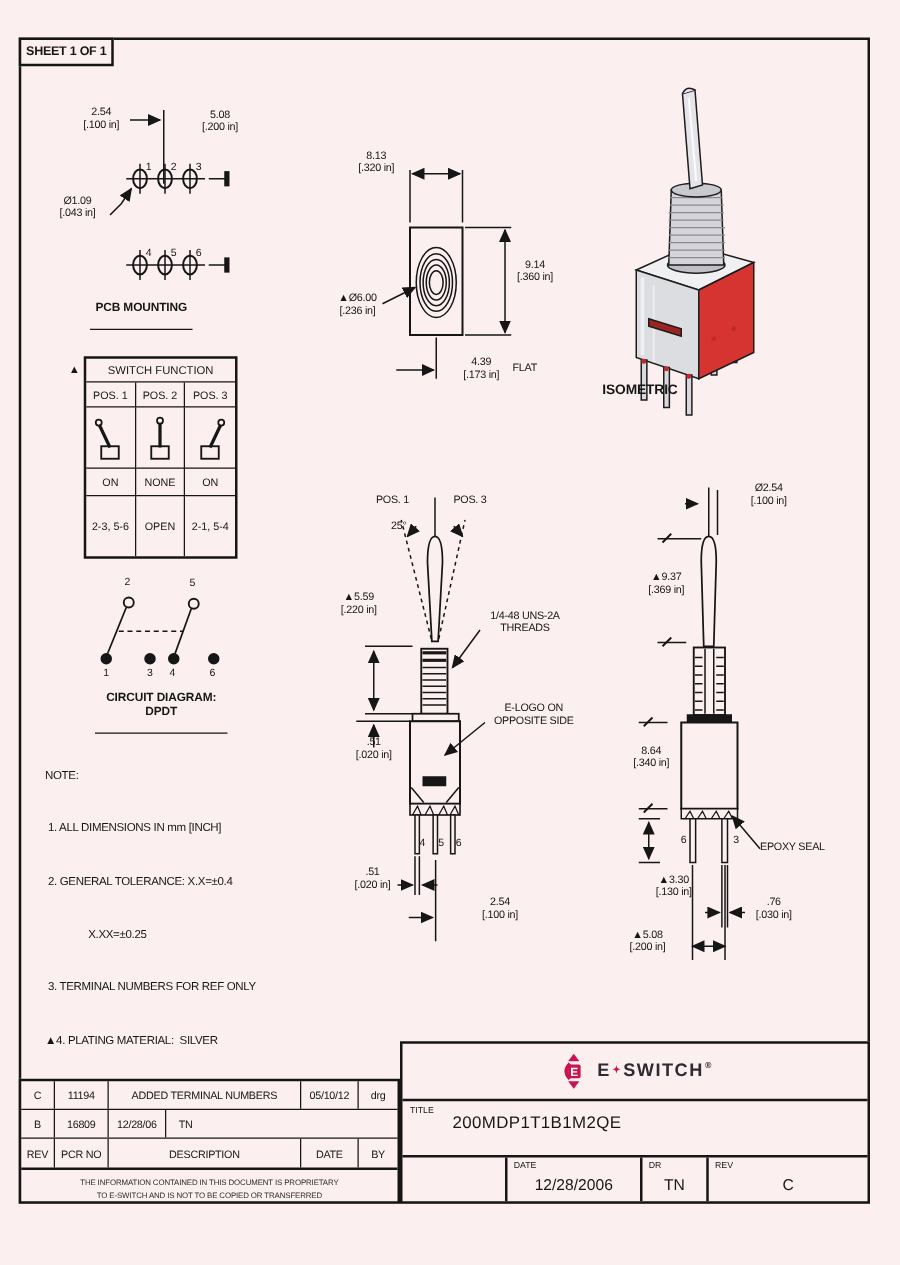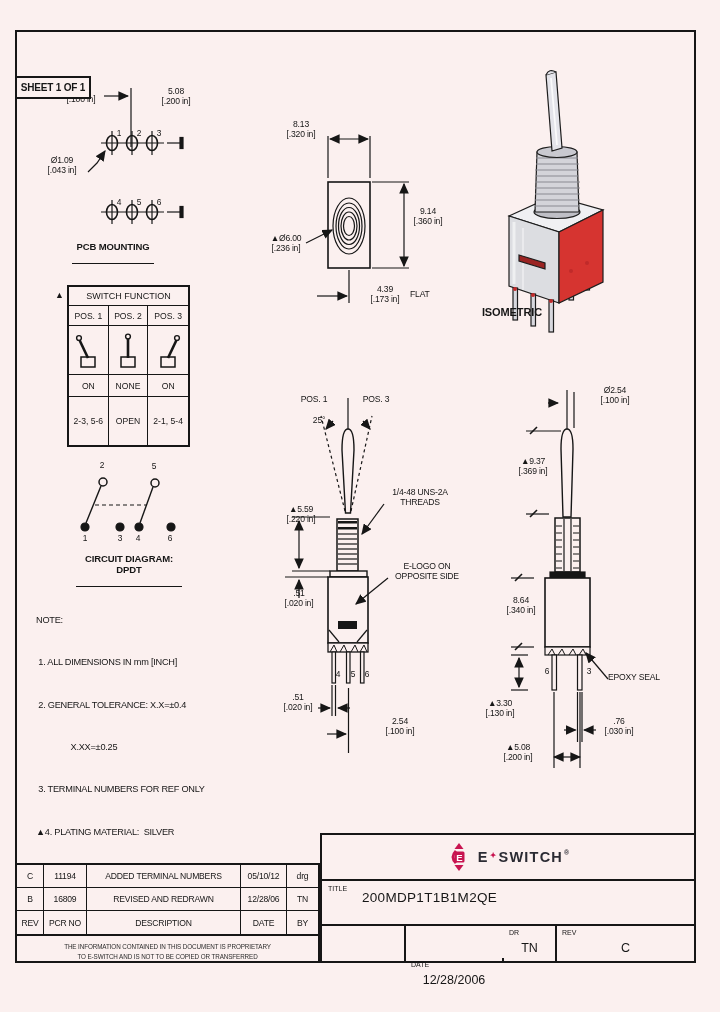--- a/index.html
+++ b/index.html
@@ -3,21 +3,21 @@
 <meta charset="utf-8">
 <style>
   html,body{margin:0;padding:0;background:#fbf0ef;}
   .page{position:relative;width:720px;height:1012px;background:#fbf0ef;
         font-family:"Liberation Sans",sans-serif;color:#161616;overflow:hidden;}
   .frame{position:absolute;left:15px;top:30px;width:681px;height:933px;
          border:2px solid #161616;box-sizing:border-box;}
   .sheetbox{position:absolute;left:15px;top:30px;width:76px;height:23px;
             border:2px solid #161616;box-sizing:border-box;background:#fbf0ef;
             font-size:10px;font-weight:600;display:flex;align-items:center;justify-content:center;
-            letter-spacing:-0.2px;z-index:5;margin-top:46px;}
+            letter-spacing:-0.2px;z-index:5;}
   svg.lines{position:absolute;left:0;top:0;z-index:1;}
   .dim{position:absolute;font-size:8.6px;line-height:1.22;text-align:center;
        white-space:pre-line;letter-spacing:-0.2px;z-index:2;}
   .dim.lft{text-align:left;}
   .tnum{position:absolute;font-size:8.4px;width:10px;text-align:center;z-index:2;}
   .caption{position:absolute;font-size:9.5px;font-weight:600;text-align:center;
            border-bottom:1.2px solid #161616;padding-bottom:11px;letter-spacing:-0.1px;z-index:2;}
   .notes{position:absolute;left:36px;top:585px;font-size:9.2px;line-height:14.1px;
          white-space:pre;letter-spacing:-0.25px;z-index:2;}
   
@@ -50,21 +50,21 @@
            justify-content:center;gap:7px;}
   .brand{font-size:14.5px;font-weight:bold;color:#2b2b33;letter-spacing:1.2px;display:flex;align-items:center;}
   .brand .dia{font-size:8px;margin:0 1px 3px 1px;}
   .brand .reg{font-size:7px;vertical-align:super;margin-left:1px;position:relative;top:-5px;letter-spacing:0;}
   .titlerow{height:43px;border-bottom:2px solid #161616;position:relative;}
   .lbl{position:absolute;font-size:7px;letter-spacing:0;}
   .titleval{position:absolute;left:40px;top:9px;font-size:13.5px;letter-spacing:0.3px;}
   .botrow{flex:1;display:flex;}
   .botrow .bcell{position:relative;border-right:1px solid #161616;box-sizing:border-box;}
   .bc1{width:84px;border-right-width:2px!important;}
-  .bc2{width:98px;border-right-width:2px!important;margin-top:32px;}
+  .bc2{width:108px;border-right-width:2px!important;}
   .bc3{width:53px;border-right-width:2px!important;}
   .bc4{width:96px;border-right-width:2px!important;}
   .bc5{flex:1;border-right:none!important;}
   .bval{position:absolute;left:0;right:0;top:15px;text-align:center;font-size:12.5px;letter-spacing:0;}
 </style>
 </head>
 <body>
 
 <div class="page">
 
@@ -326,21 +326,21 @@
 [.360 in]</div>
   <div class="dim" style="left:260px;top:233px;width:52px;">▲Ø6.00
 [.236 in]</div>
   <div class="dim" style="left:362px;top:284px;width:46px;">4.39
 [.173 in]</div>
   <div class="dim lft" style="left:410px;top:289px;width:30px;">FLAT</div>
 
   <div class="dim" style="left:297px;top:394px;width:34px;">POS. 1</div>
   <div class="dim" style="left:359px;top:394px;width:34px;">POS. 3</div>
   <div class="dim" style="left:308px;top:415px;width:22px;">25°</div>
-  <div class="dim" style="left:279px;top:472px;width:44px;margin-top:32px;">▲5.59
+  <div class="dim" style="left:265px;top:472px;width:44px;">▲5.59
 [.220 in]</div>
   <div class="dim" style="left:378px;top:487px;width:84px;">1/4-48 UNS-2A
 THREADS</div>
   <div class="dim" style="left:384px;top:561px;width:86px;">E-LOGO ON
 OPPOSITE SIDE</div>
   <div class="dim" style="left:277px;top:588px;width:44px;">.51
 [.020 in]</div>
   <div class="tnum" style="left:333px;top:669px;">4</div>
   <div class="tnum" style="left:348px;top:669px;">5</div>
   <div class="tnum" style="left:362px;top:669px;">6</div>
@@ -351,41 +351,40 @@
 
   <div class="dim" style="left:590px;top:385px;width:50px;">Ø2.54
 [.100 in]</div>
   <div class="dim" style="left:510px;top:456px;width:46px;">▲9.37
 [.369 in]</div>
   <div class="dim" style="left:498px;top:595px;width:46px;">8.64
 [.340 in]</div>
   <div class="tnum" style="left:542px;top:666px;">6</div>
   <div class="tnum" style="left:584px;top:666px;">3</div>
   <div class="dim lft" style="left:608px;top:672px;width:60px;">EPOXY SEAL</div>
-  <div class="dim" style="left:477px;top:698px;width:46px;">▲3.30
+  <div class="dim" style="left:516px;top:698px;width:46px;">▲3.30
 [.130 in]</div>
   <div class="dim" style="left:597px;top:716px;width:44px;">.76
 [.030 in]</div>
   <div class="dim" style="left:494px;top:742px;width:48px;text-align:center;">▲5.08
 [.200 in]</div>
 
   <div class="caption" style="left:474px;top:306px;width:76px;border-bottom:none;font-size:11px;">ISOMETRIC</div>
 
   <div class="revtable">
     <div class="revrow">
       <div class="rc1">C</div>
       <div class="rc2">11194</div>
       <div class="rc3">ADDED TERMINAL NUMBERS</div>
       <div class="rc4">05/10/12</div>
       <div class="rc5">drg</div>
     </div>
     <div class="revrow">
       <div class="rc1">B</div>
       <div class="rc2">16809</div>
-      <div class="rc3">REVISED AND REDRAWN</div>
       <div class="rc4">12/28/06</div>
       <div class="rc5">TN</div>
     </div>
     <div class="revrow hdr">
       <div class="rc1">REV</div>
       <div class="rc2">PCR NO</div>
       <div class="rc3">DESCRIPTION</div>
       <div class="rc4">DATE</div>
       <div class="rc5">BY</div>
     </div>

